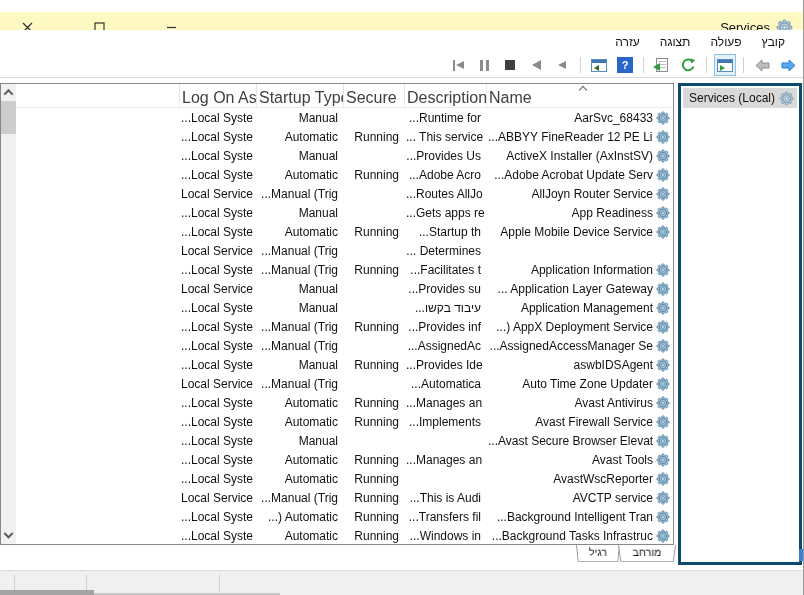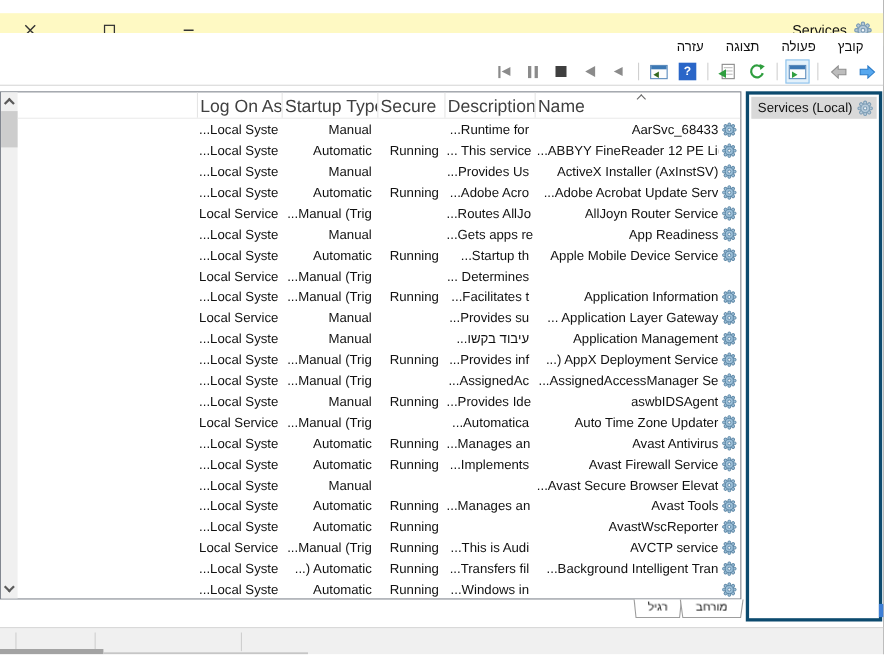--- a/index.html
+++ b/index.html
@@ -702,20 +702,21 @@
         </span>
       </div>
     </div>
           <div class="trow">
       <div class="cell c-fill"></div>
       <div class="cell c-logon">...Local Syste</div>
       <div class="cell c-startup">Automatic</div>
       <div class="cell c-status">Running</div>
       <div class="cell c-desc">...Windows in</div>
       <div class="cell c-name namec">
+        <span class="ntext">...Background Tasks Infrastruc</span>
         <span class="gear">
           <svg viewBox="0 0 16 16" width="14" height="14">
             <g fill="#9dc0d9" stroke="#5e87a6" stroke-width="1">
               <rect x="6.6" y="1" width="2.8" height="14" rx="1.2"></rect>
               <rect x="6.6" y="1" width="2.8" height="14" rx="1.2" transform="rotate(45 8 8)"></rect>
               <rect x="6.6" y="1" width="2.8" height="14" rx="1.2" transform="rotate(90 8 8)"></rect>
               <rect x="6.6" y="1" width="2.8" height="14" rx="1.2" transform="rotate(135 8 8)"></rect>
               <circle cx="8" cy="8" r="4.2"></circle>
             </g>
             <circle cx="8" cy="8" r="1.6" fill="#f4f8fb" stroke="#5e87a6"></circle>

